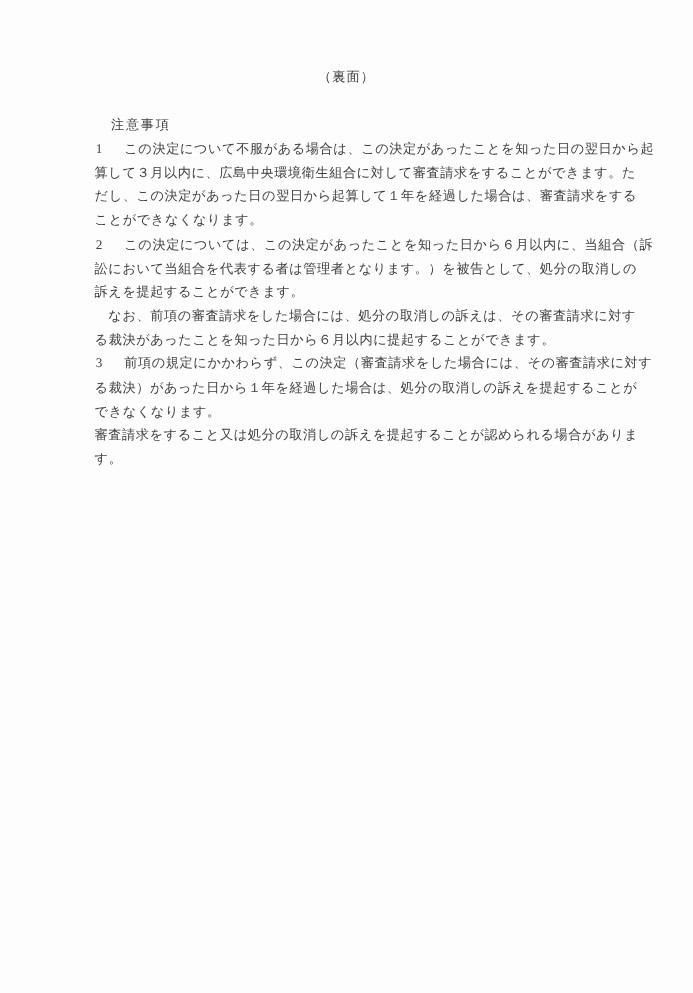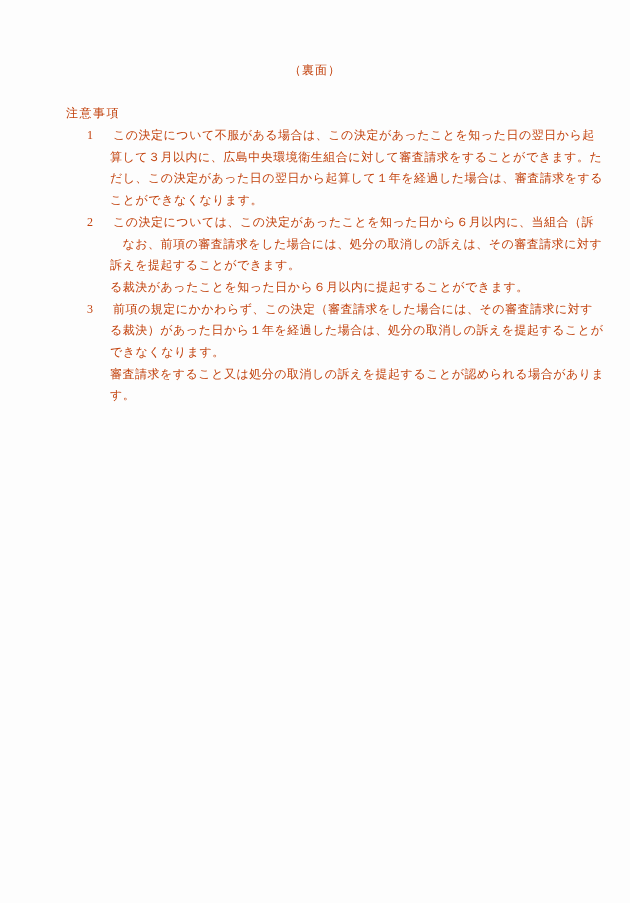--- a/index.html
+++ b/index.html
@@ -7,45 +7,46 @@
     padding: 0;
     background: #f4f4f4;
   }
   .page {
     position: relative;
     width: 630px;
     height: 903px;
     margin: 0 auto;
     background: #fdfdfd;
     font-family: "Liberation Serif", "DejaVu Serif", serif;
-    color: #c2410c;
+    color: #404040;
     overflow: hidden;
     box-sizing: border-box;
     padding-top: 60px;
   }
   .line {
     font-size: 12px;
     line-height: 21.7px;
     height: 21.7px;
     letter-spacing: 0.5px;
     white-space: pre;
   }
   .line.center {
     text-align: center;
     letter-spacing: 1px;
   }
   .line.heading {
     padding-left: 66px;
     letter-spacing: 1.5px;
+    margin-left: 35px;
   }
   .line.first {
     padding-left: 87px;
   }
   .line.cont {
-    padding-left: 110px;
+    padding-left: 86px;
   }
   .num {
     display: inline-block;
     width: 26px;
     letter-spacing: 0;
   }
 </style>
 </head>
 <body>
 
@@ -56,22 +57,23 @@
   <div class="line"></div>
 
   <div class="line heading">注意事項</div>
 
   <div class="line first"><span class="num">1</span><span>この決定について不服がある場合は、この決定があったことを知った日の翌日から起</span></div>
   <div class="line cont">算して３月以内に、広島中央環境衛生組合に対して審査請求をすることができます。た</div>
   <div class="line cont">だし、この決定があった日の翌日から起算して１年を経過した場合は、審査請求をする</div>
   <div class="line cont">ことができなくなります。</div>
 
   <div class="line first"><span class="num">2</span><span>この決定については、この決定があったことを知った日から６月以内に、当組合（訴</span></div>
+  <div class="line cont">訟において当組合を代表する者は管理者となります。）を被告として、処分の取消しの</div>
+  <div class="line cont">訴えを提起することができます。</div>
   <div class="line cont">　なお、前項の審査請求をした場合には、処分の取消しの訴えは、その審査請求に対す</div>
-  <div class="line cont">訴えを提起することができます。</div>
   <div class="line cont">る裁決があったことを知った日から６月以内に提起することができます。</div>
 
   <div class="line first"><span class="num">3</span><span>前項の規定にかかわらず、この決定（審査請求をした場合には、その審査請求に対す</span></div>
   <div class="line cont">る裁決）があった日から１年を経過した場合は、処分の取消しの訴えを提起することが</div>
   <div class="line cont">できなくなります。</div>
 
   <div class="line cont">審査請求をすること又は処分の取消しの訴えを提起することが認められる場合がありま</div>
   <div class="line cont">す。</div>
 
 </div>

